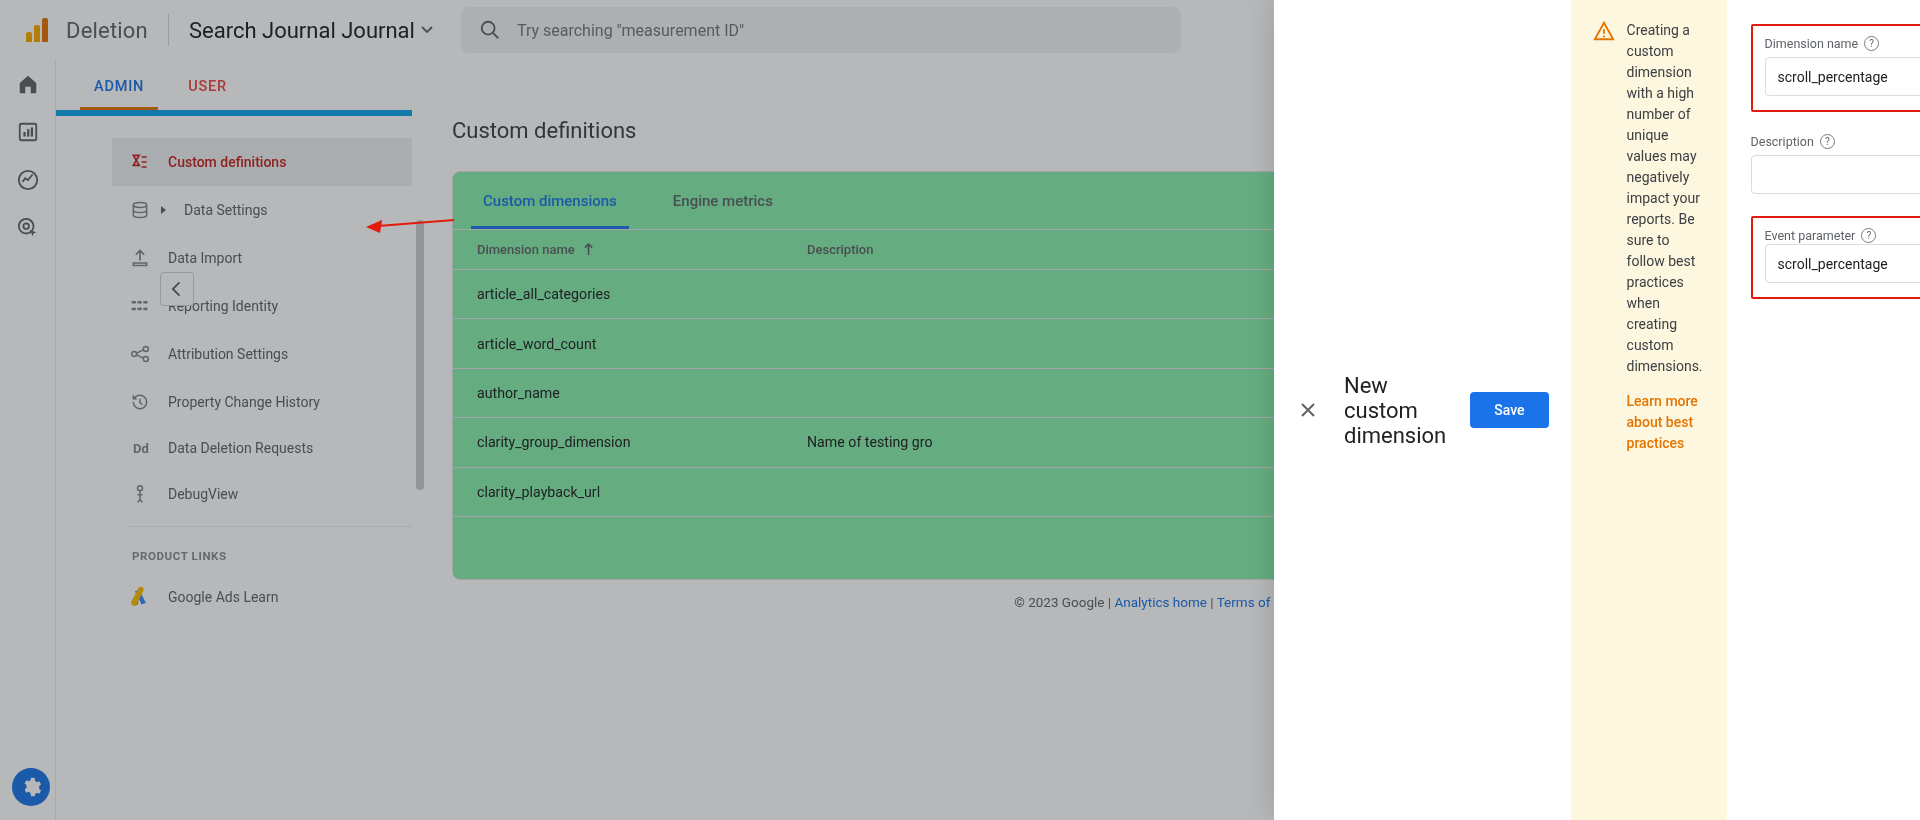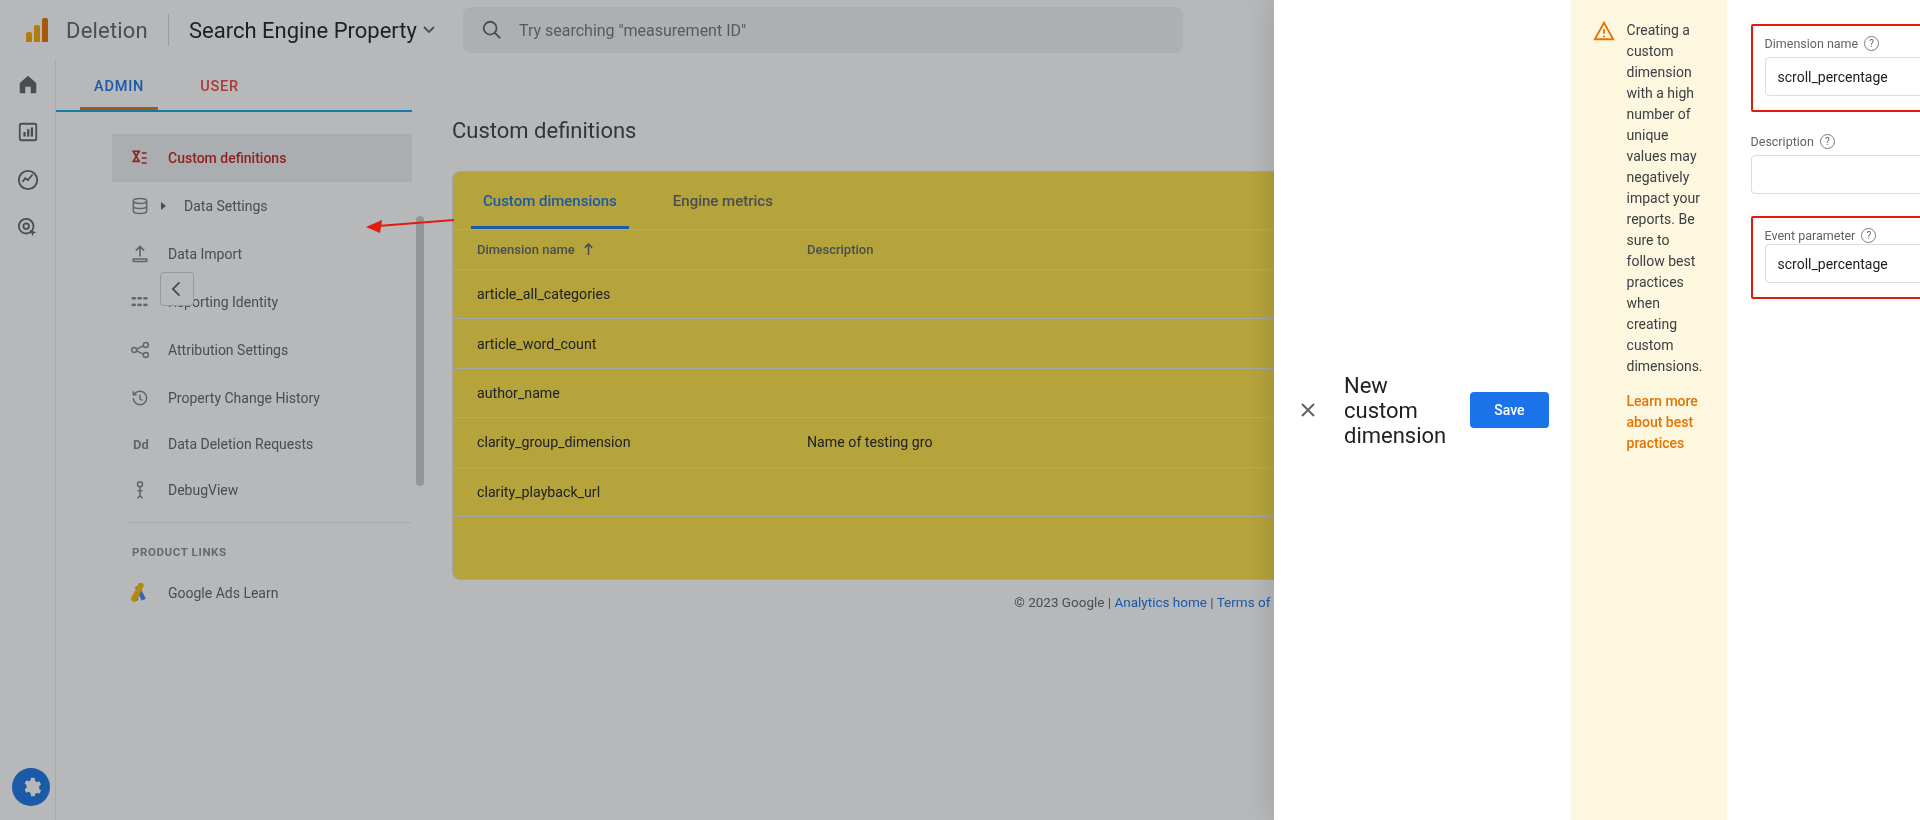--- a/index.html
+++ b/index.html
@@ -19,42 +19,42 @@
 
 .left-rail { position: absolute; left: 0; top: 60px; bottom: 0; width: 56px; border-right: 1px solid #eaecee; display: flex; flex-direction: column; align-items: center; }
 .rail-item { width: 56px; height: 48px; display: flex; align-items: center; justify-content: center; color: #5f6368; cursor: pointer; }
 .gear-fab { position: absolute; left: 12px; bottom: 14px; width: 38px; height: 38px; border-radius: 50%; background: #1a73e8; color: #fff; display: flex; align-items: center; justify-content: center; cursor: pointer; }
 
 
 .main { position: absolute; left: 56px; top: 60px; right: 0; bottom: 0; display: flex; }
 
 
 .admin-panel { width: 356px; }
-.tab-row { display: flex; padding-left: 24px; gap: 28px; border-bottom: 2px solid #0ea5e9; }
+.tab-row { display: flex; padding-left: 24px; gap: 16px; border-bottom: 6px solid #0ea5e9; }
 .tab-btn { padding: 18px 14px 12px 14px; font-size: 14.5px; font-weight: 500; letter-spacing: 0.8px; color: #ef4444; cursor: pointer; border-bottom: 3px solid transparent; }
 .tab-btn.active { color: #1a73e8; border-bottom-color: #e37400; }
 
 .back-circle { position: absolute; left: 104px; top: 212px; width: 34px; height: 34px; border: 1px solid #cfd2d6; border-radius: 4px; background: #fff; display: flex; align-items: center; justify-content: center; color: #5f6368; cursor: pointer; }
 
 
 .sidebar-list { padding: 22px 0 0 56px; position: relative; }
 .side-item { display: flex; align-items: center; gap: 16px; padding: 14px 16px 14px 18px; font-size: 14px; color: #5f6368; cursor: pointer; }
 .side-item.highlight { background: #eef0f2; color: #c5221f; font-weight: 500; }
 .side-item .icn { width: 22px; text-align: center; color: #80868b; }
 .side-divider { border-top: 1px solid #eaecee; margin: 8px 0 8px 16px; }
 .section-label { font-size: 11.5px; font-weight: 700; letter-spacing: 0.6px; color: #888b90; padding: 14px 0 10px 20px; }
 .sidebar-scroll-hint { position: absolute; right: -12px; top: 104px; width: 8px; height: 270px; background: #c9ccd0; border-radius: 4px; }
 
 
 .arrow-annot { position: absolute; left: 310px; top: 156px; width: 90px; height: 20px; z-index: 5; pointer-events: none; }
 
 
 .content { flex: 1; padding: 58px 0 0 40px; position: relative; }
 .page-title { font-size: 22px; color: #3c4043; margin-bottom: 28px; }
-.card { border: 1px solid #e2e4e7; border-radius: 8px; background: #fde047; max-width: 1060px; }
+.card { border: 1px solid #e2e4e7; border-radius: 8px; background: #86efac; max-width: 1060px; }
 .card-tabs { display: flex; padding: 0 18px; border-bottom: 1px solid #e2e4e7; }
 .ctab { padding: 20px 12px 16px 12px; font-size: 15px; font-weight: 500; color: #5f6368; cursor: pointer; margin-right: 32px; border-bottom: 3px solid transparent; }
 .ctab.active { color: #1a73e8; border-bottom-color: #1a73e8; }
 .thead-row { display: flex; padding: 12px 24px; font-size: 13px; font-weight: 500; color: #5f6368; border-bottom: 1px solid #e2e4e7; }
 .col-name { flex: 0 0 330px; display: flex; align-items: center; gap: 8px; }
 .col-desc { flex: 1; }
 .trow { display: flex; padding: 16.2px 24px; font-size: 14.2px; color: #202124; border-bottom: 1px solid #e2e4e7; }
 .card-footer-gap { height: 62px; }
 
 .footer { text-align: center; font-size: 13.5px; color: #5f6368; padding: 14px 0; }
@@ -93,21 +93,21 @@
 
 <div class="header">
   <div class="logo">
     <div class="logo-bar" style="height:10px;background:#f9ab00"></div>
     <div class="logo-bar" style="height:17px;background:#f9ab00"></div>
     <div class="logo-bar" style="height:24px;background:#e37400"></div>
   </div>
   <div class="brand">Deletion</div>
   <div class="divider-v"></div>
   <div class="property-select">
-    <span>Search Engine Property</span>
+    <span>Search Journal Journal</span>
     <svg width="12" height="8" viewBox="0 0 12 8">
         <path d="M1 1l5 5 5-5" stroke="#5f6368" stroke-width="1.8" fill="none"></path>
       </svg>
   </div>
   <div class="search-bar">
     <svg class="search-icon" width="22" height="22" viewBox="0 0 24 24">
         <circle cx="10" cy="10" r="7" stroke="#5f6368" stroke-width="2" fill="none"></circle>
         <line x1="15" y1="15" x2="21" y2="21" stroke="#5f6368" stroke-width="2"></line>
       </svg>
     <input placeholder="Try searching &quot;measurement ID&quot;" style="">

